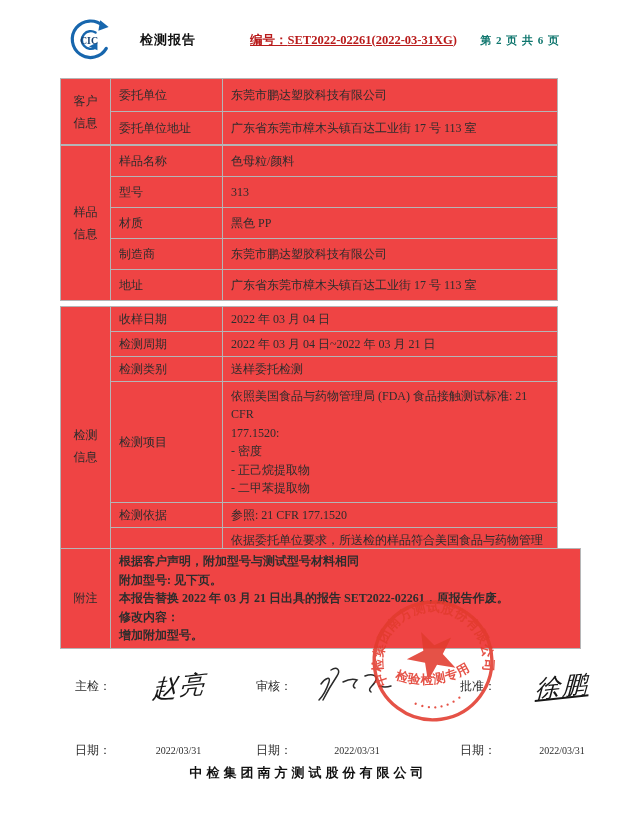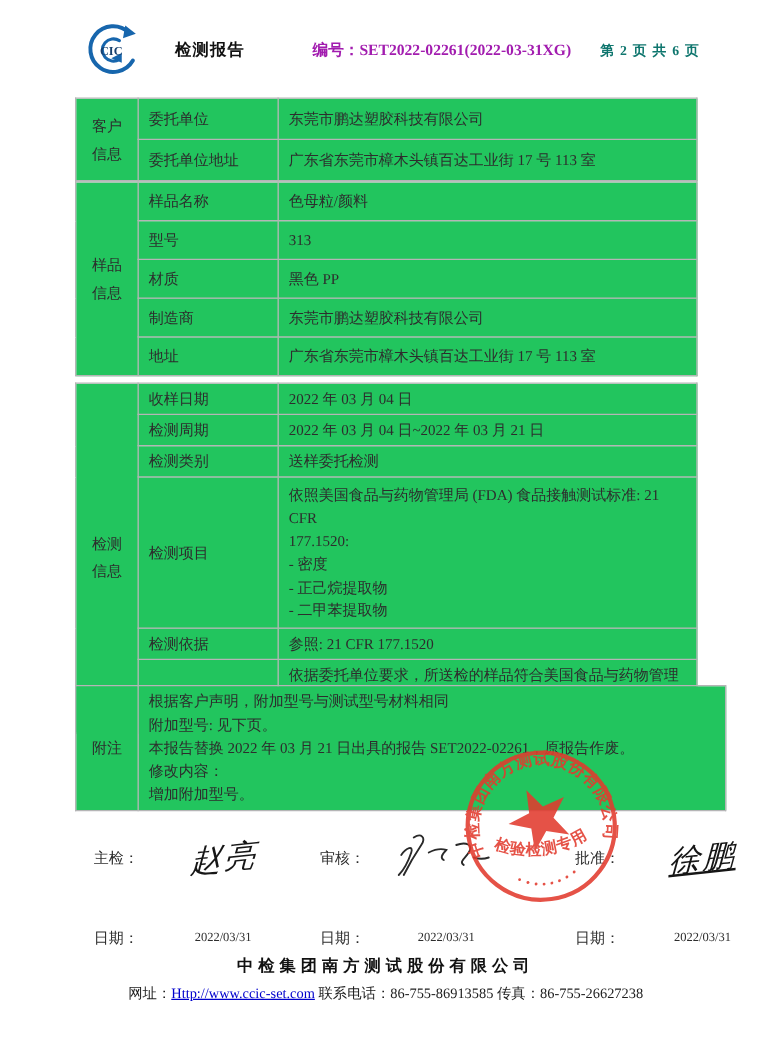--- a/index.html
+++ b/index.html
@@ -5,39 +5,39 @@
   html,body{margin:0;padding:0;}
   body{
     width:617px;height:840px;background:#ffffff;position:relative;overflow:hidden;
     font-family:"Liberation Serif","DejaVu Serif",serif;color:#2d2d2d;
   }
   .page{position:absolute;inset:0;border-radius:24px;}
   
   .header{position:absolute;top:14px;left:60px;width:500px;height:52px;display:flex;align-items:center;}
   .logo{width:58px;height:48px;flex:0 0 auto;}
   .h-title{font-weight:bold;font-size:13px;color:#111;margin-left:22px;letter-spacing:1px;text-align:center;}
-  .h-number{font-weight:bold;font-size:12.5px;color:#a21caf;margin-left:54px;white-space:nowrap;}
+  .h-number{font-weight:bold;font-size:12.5px;color:#b91c1c;margin-left:54px;white-space:nowrap;text-decoration:underline;}
   .h-page{font-weight:bold;font-size:11px;color:#0f766e;margin-left:auto;white-space:nowrap;letter-spacing:1px;}
   
   table{border-collapse:collapse;table-layout:fixed;width:498px;font-size:12px;color:#2d2d2d;}
-  td{border:1px solid #b5b5b6;padding:2px 8px;vertical-align:middle;background:#22c55e;}
+  td{border:1px solid #b5b5b6;padding:2px 8px;vertical-align:middle;background:#ef4444;}
   td.sec{width:45px;text-align:center;white-space:pre-line;line-height:22px;padding:2px 2px;}
   td.lbl{width:95px;}
   td.val{}
   .t1{position:absolute;top:78px;left:60px;}
   .t1 td{height:28px;}
   .t2{position:absolute;top:145px;left:60px;}
   .t2 td{height:26px;}
   .t3{position:absolute;top:306px;left:60px;}
   .t3 td.small{height:20px;}
   .pre{white-space:pre-line;line-height:18.4px;padding-top:5px;padding-bottom:5px;}
   .concl{line-height:16.5px;padding-top:4px;padding-bottom:4px;}
   .t4{position:absolute;top:548px;left:60px;}
   .t4 td{vertical-align:top;}
-  .note-line{line-height:18.6px;}
+  .note-line{line-height:18.6px;font-weight:bold;}
   
   .sigrow{position:absolute;left:60px;width:498px;display:flex;align-items:center;}
   .sigrow.r1{top:662px;height:48px;}
   .sigrow.r2{top:740px;height:20px;}
   .pad15{width:15px;flex:0 0 auto;}
   .slabel{width:46px;flex:0 0 auto;font-size:12px;}
   .sbox1{width:115px;flex:0 0 auto;text-align:center;}
   .g1{width:20px;flex:0 0 auto;}
   .sbox2{width:110px;flex:0 0 auto;text-align:center;}
   .g2{width:48px;flex:0 0 auto;}
@@ -226,20 +226,15 @@
     <span class="g1"></span>
     <span class="slabel">日期：</span>
     <span class="sbox2 dateval">2022/03/31</span>
     <span class="g2"></span>
     <span class="slabel">日期：</span>
     <span class="sbox3 dateval">2022/03/31</span>
   </div>
 
   <div class="footer">
     <div class="f-company">中检集团南方测试股份有限公司</div>
-    <div class="f-line">
-      <span>网址：</span><a href="#" class="f-link">Http://www.ccic-set.com</a>
-      <span>联系电话：86-755-86913585</span>
-      <span>传真：86-755-26627238</span>
-    </div>
   </div>
 
 </div>
 
 </body></html>

